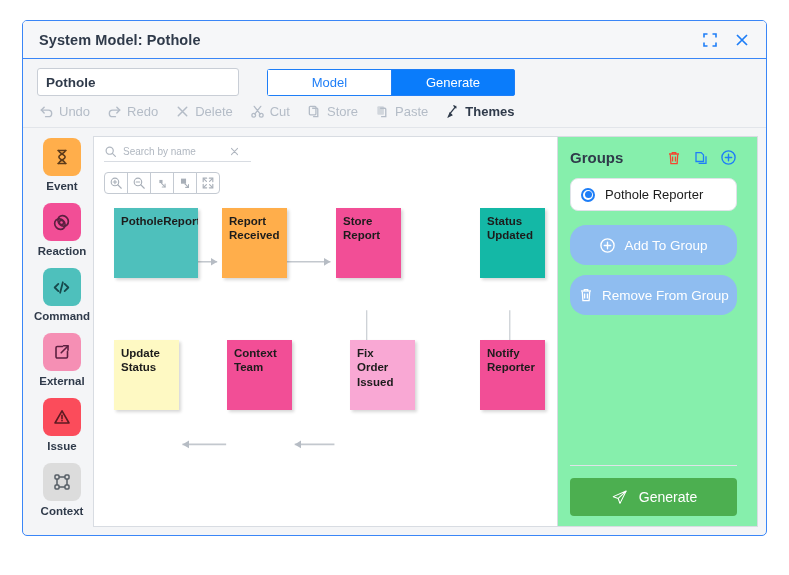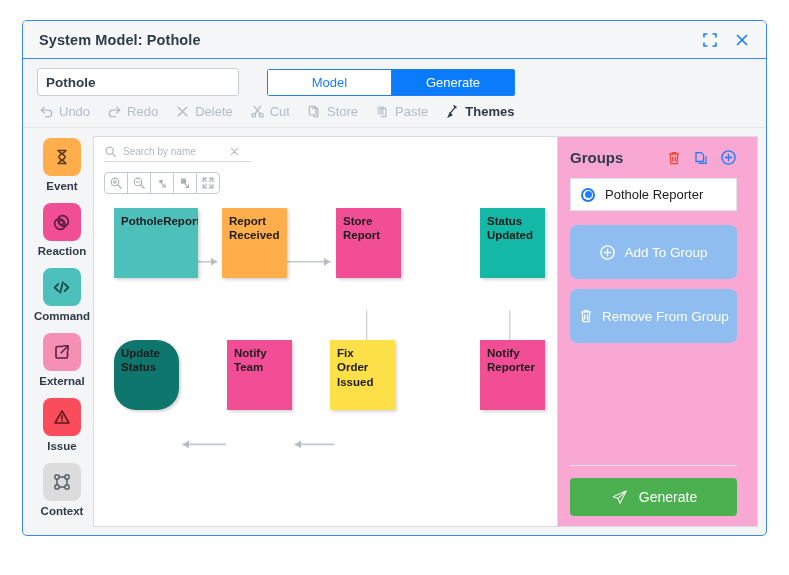--- a/index.html
+++ b/index.html
@@ -240,21 +240,21 @@
     font-weight: bold;
     color: #1c1c1c;
     line-height: 1.25;
     overflow: hidden;
   }
 
   
   .groups {
     width: 200px;
     flex: 0 0 200px;
-    background: #f9a8d4;
+    background: #86efac;
     border: 1px solid #d8dce2;
     border-left: none;
     display: flex;
     flex-direction: column;
     padding: 12px 20px 10px 12px;
   }
   .groups-head {
     display: flex;
     align-items: center;
     margin-bottom: 12px;
@@ -268,21 +268,21 @@
     margin-left: auto;
     display: flex;
     align-items: center;
     gap: 11px;
   }
   .gh-icon { cursor: pointer; display: flex; }
 
   .group-list {
     background: #ffffff;
     border: 1px solid #dfe3e8;
-    border-radius: 0;
+    border-radius: 8px;
     padding: 8px 10px;
     margin-bottom: 14px;
   }
   .group-row {
     display: flex;
     align-items: center;
     gap: 10px;
     cursor: pointer;
   }
   .radio {
@@ -299,24 +299,24 @@
     width: 7px; height: 7px;
     border-radius: 50%;
     background: #1e7ef7;
   }
   .group-name {
     font-size: 13px;
     color: #1c1c1c;
   }
 
   .grp-btn {
-    height: 54px;
+    height: 40px;
     background: #8fbdf0;
     border: none;
-    border-radius: 7px;
+    border-radius: 16px;
     color: #ffffff;
     font-family: "Liberation Sans", sans-serif;
     font-size: 13.5px;
     display: flex;
     align-items: center;
     justify-content: center;
     gap: 8px;
     cursor: pointer;
     margin-bottom: 10px;
     width: 100%;
@@ -570,23 +570,23 @@
             <path d="M418.5 84V142"></path>
             <path d="M242 181H202"></path>
             <path d="M133 181H89"></path>
           </g>
         </svg>
         <div>
             <div class="node" style="left: 20px; top: 14px; width: 84px; height: 70px; background: rgb(78, 192, 188);">PotholeReporter</div>
             <div class="node" style="left: 128px; top: 14px; width: 65px; height: 70px; background: rgb(255, 174, 75);">Report Received</div>
             <div class="node" style="left: 242px; top: 14px; width: 65px; height: 70px; background: rgb(242, 78, 150);">Store Report</div>
             <div class="node" style="left: 386px; top: 14px; width: 65px; height: 70px; background: #14b8a6;">Status Updated</div>
-            <div class="node" style="left: 20px; top: 146px; width: 65px; height: 70px; background: #0f766e; border-radius: 22px;">Update Status</div>
-            <div class="node" style="left: 133px; top: 146px; width: 65px; height: 70px; background: rgb(242, 78, 150);">Notify Team</div>
-            <div class="node" style="left: 236px; top: 146px; width: 65px; height: 70px; background: #fde047;">Fix Order Issued</div>
+            <div class="node" style="left: 20px; top: 146px; width: 65px; height: 70px; background: #fef9c3;">Update Status</div>
+            <div class="node" style="left: 133px; top: 146px; width: 65px; height: 70px; background: rgb(242, 78, 150);">Context Team</div>
+            <div class="node" style="left: 256px; top: 146px; width: 65px; height: 70px; background: #f9a8d4;">Fix Order Issued</div>
             <div class="node" style="left: 386px; top: 146px; width: 65px; height: 70px; background: rgb(242, 78, 150);">Notify Reporter</div>
           </div>
       </div>
     </div>
 
     <div class="groups">
       <div class="groups-head">
         <div class="groups-title">Groups</div>
         <div class="groups-head-icons">
           <div class="gh-icon">

